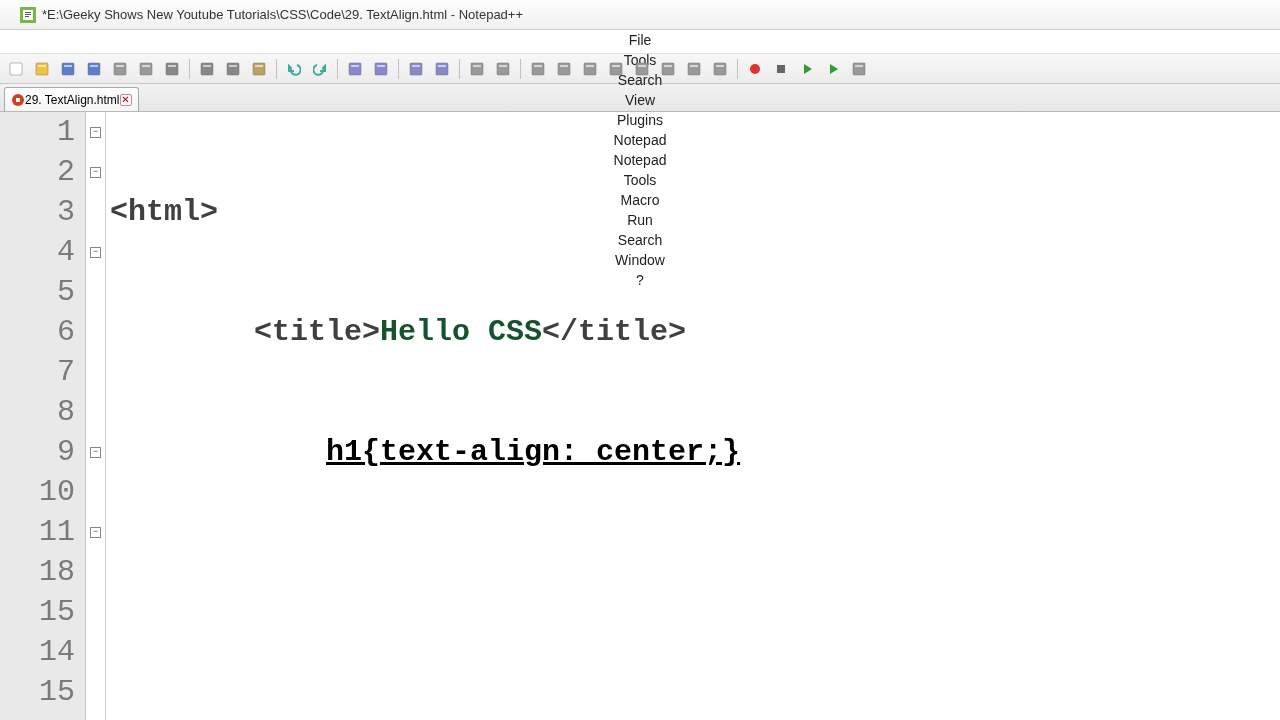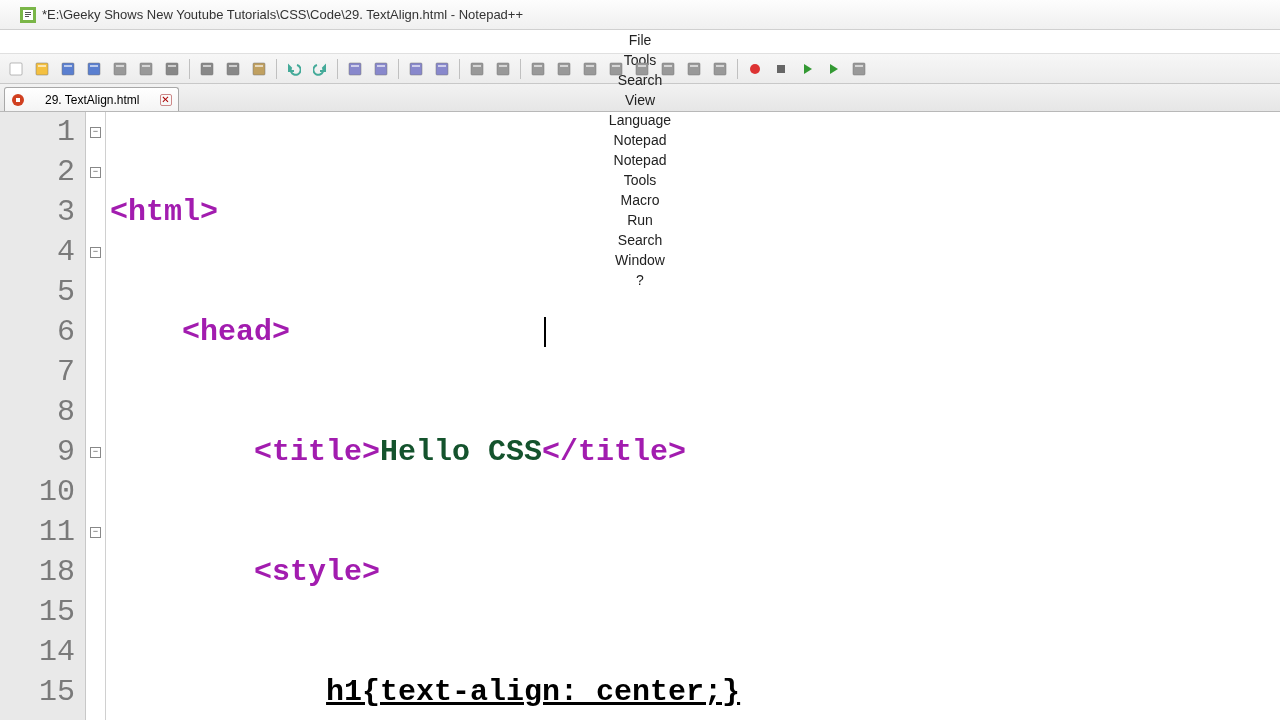--- a/index.html
+++ b/index.html
@@ -14,36 +14,36 @@
 .menubar { height: 24px; display: flex; align-items: center; padding: 0 4px; font-size: 14px; color: #222; border-bottom: 1px solid #e0e0e0; flex-direction: column; }
 .menubar .menu-item { padding: 2px 8px; cursor: default; }
 
 
 .toolbar { height: 30px; background: linear-gradient(#f7f7f7,#ececec); border-bottom: 1px solid #c8c8c8; display: flex; align-items: center; padding: 0 4px; gap: 2px; }
 .toolbar .tbtn { width: 24px; height: 24px; display: flex; align-items: center; justify-content: center; border: 1px solid transparent; border-radius: 2px; cursor: pointer; }
 .toolbar .sep { width: 1px; height: 20px; background: #c0c0c0; margin: 0 3px; }
 
 
 .tabbar { height: 28px; background: linear-gradient(#f2f2f2,#e6e6e6); border-bottom: 1px solid #b8b8b8; display: flex; align-items: flex-end; padding: 0 4px; }
-.tab { height: 24px; background: linear-gradient(#fff,#f4f4f4); border: 1px solid #a8a8a8; border-bottom: none; border-radius: 3px 3px 0 0; display: flex; align-items: center; padding: 0 6px; gap: 20px; font-size: 12px; margin-top: 3px; cursor: pointer; }
+.tab { height: 24px; background: linear-gradient(#fff,#f4f4f4); border: 1px solid #a8a8a8; border-bottom: none; border-radius: 3px 3px 0 0; display: flex; align-items: center; padding: 0 6px; gap: 0; font-size: 12px; margin-top: 3px; cursor: pointer; }
 .tab .file-icon { width: 14px; height: 14px; }
 .tab .close { width: 12px; height: 12px; display: flex; align-items: center; justify-content: center; font-size: 10px; color: #a00; border: 1px solid #c88; border-radius: 2px; }
 
 
 .editor { display: flex; height: calc(720px - 30px - 24px - 30px - 28px); font-family: "Courier New", monospace; overflow: hidden; }
 .gutter { width: 86px; background: #e9e9e9; border-right: 1px solid #c8c8c8; text-align: right; padding: 0 10px 0 0; color: #7a7a7a; font-size: 30px; line-height: 40px; }
 .gutter div { height: 40px; }
 .fold { width: 20px; border-right: 1px solid #d0d0d0; }
 .fold div { height: 40px; display: flex; align-items: center; justify-content: center; }
 .fold .box { width: 11px; height: 11px; border: 1px solid #888; background: #fff; font-size: 9px; line-height: 9px; text-align: center; color: #555; cursor: pointer; }
 
 .code { flex: 1; font-size: 30px; line-height: 40px; font-weight: bold; white-space: pre; overflow: hidden; position: relative; }
 .code .line { height: 40px; padding-left: 4px; position: relative; }
 
-.t-tag { color: #a21caf; }
+.t-tag { color: #404040; }
 .t-attr { color: #000; text-decoration: underline; }
 .t-text { color: #14532d; }
 
 .caret { display: inline-block; width: 2px; height: 30px; background: #000; vertical-align: middle; margin-left: 2px; }
 
 svg { display: block; }
 </style>
 </head>
 <body>
 
@@ -58,21 +58,21 @@
       </svg>
   </span>
   <span class="title">*E:\Geeky Shows New Youtube Tutorials\CSS\Code\29. TextAlign.html - Notepad++</span>
 </div>
 
 <div class="menubar">
   <span class="menu-item">File</span>
   <span class="menu-item">Tools</span>
   <span class="menu-item">Search</span>
   <span class="menu-item">View</span>
-  <span class="menu-item">Language</span>
+  <span class="menu-item">Plugins</span>
   <span class="menu-item">Notepad</span>
   <span class="menu-item">Notepad</span>
   <span class="menu-item">Tools</span>
   <span class="menu-item">Macro</span>
   <span class="menu-item">Run</span>
   <span class="menu-item">Search</span>
   <span class="menu-item">Window</span>
   <span class="menu-item">?</span>
 </div>
 
@@ -319,23 +319,21 @@
       <div>
         <div class="box">−</div>
       </div>
       <div></div>
       <div></div>
       <div></div>
       <div></div>
     </div>
   <div class="code">
     <div class="line"><span class="t-tag">&lt;html&gt;</span></div>
-    <div class="line">    <span class="t-tag">&lt;head&gt;</span>              <span class="caret"></span></div>
     <div class="line">        <span class="t-tag">&lt;title&gt;</span><span class="t-text">Hello CSS</span><span class="t-tag">&lt;/title&gt;</span></div>
-    <div class="line">        <span class="t-tag">&lt;style&gt;</span></div>
     <div class="line">            <span class="t-attr">h1{text-align: center;}</span></div>
     
     
     
     
     
     
     
     
     

